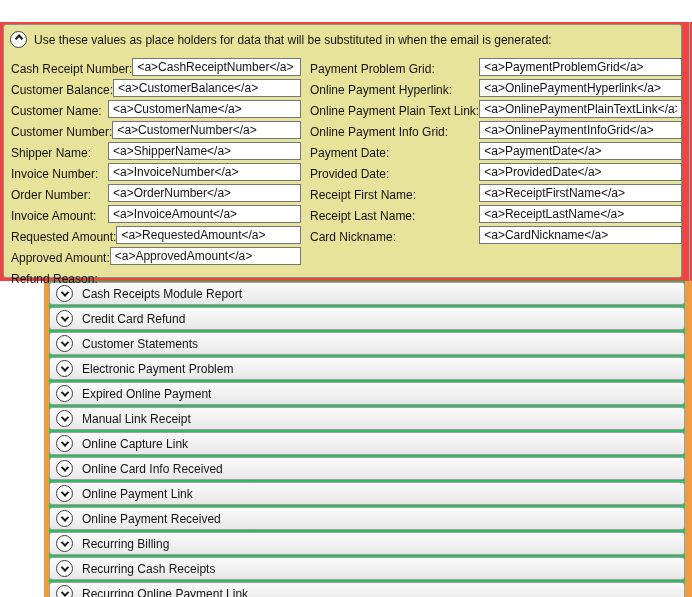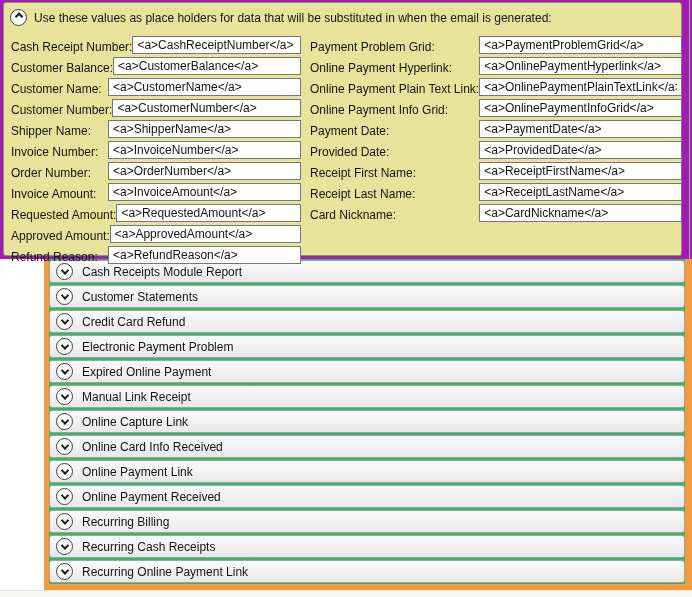--- a/index.html
+++ b/index.html
@@ -17,21 +17,22 @@
     font-family: "Liberation Sans", sans-serif;
     font-size: 12px;
     color: #141414;
     overflow: hidden;
   }
 
   
   .top-region {
     position: relative;
     height: 259px;
-    background: #a21caf;
+    background: #ef4444;
+    margin-top: 22px;
   }
   .right-edge-line {
     position: absolute; top: 0; right: 2px;
     width: 1px; height: 100%;
     background: #a9a9a9;
   }
   .yellow-panel {
     position: absolute; left: 3px; top: 2px;
     width: 679px; height: 254px;
     background: var(--yellow);
@@ -165,21 +166,20 @@
         <div class="field-row">
           <label>Requested Amount:</label>
           <input value="&lt;a&gt;RequestedAmount&lt;/a&gt;" style="">
         </div>
         <div class="field-row">
           <label>Approved Amount:</label>
           <input value="&lt;a&gt;ApprovedAmount&lt;/a&gt;" style="">
         </div>
         <div class="field-row">
           <label>Refund Reason:</label>
-          <input value="&lt;a&gt;RefundReason&lt;/a&gt;" style="">
         </div>
       </div>
 
       <div class="col-right">
         <div class="field-row">
           <label>Payment Problem Grid:</label>
           <input value="&lt;a&gt;PaymentProblemGrid&lt;/a&gt;" style="">
         </div>
         <div class="field-row">
           <label>Online Payment Hyperlink:</label>
@@ -223,32 +223,32 @@
   <div class="expander">
     <button class="circle-btn">
         <span class="chev down"></span>
       </button>
     <span class="exp-label">Cash Receipts Module Report</span>
   </div>
   <div class="expander">
     <button class="circle-btn">
         <span class="chev down"></span>
       </button>
+    <span class="exp-label">Credit Card Refund</span>
+  </div>
+  <div class="expander">
+    <button class="circle-btn">
+        <span class="chev down"></span>
+      </button>
     <span class="exp-label">Customer Statements</span>
   </div>
   <div class="expander">
     <button class="circle-btn">
         <span class="chev down"></span>
       </button>
-    <span class="exp-label">Credit Card Refund</span>
-  </div>
-  <div class="expander">
-    <button class="circle-btn">
-        <span class="chev down"></span>
-      </button>
     <span class="exp-label">Electronic Payment Problem</span>
   </div>
   <div class="expander">
     <button class="circle-btn">
         <span class="chev down"></span>
       </button>
     <span class="exp-label">Expired Online Payment</span>
   </div>
   <div class="expander">
     <button class="circle-btn">

